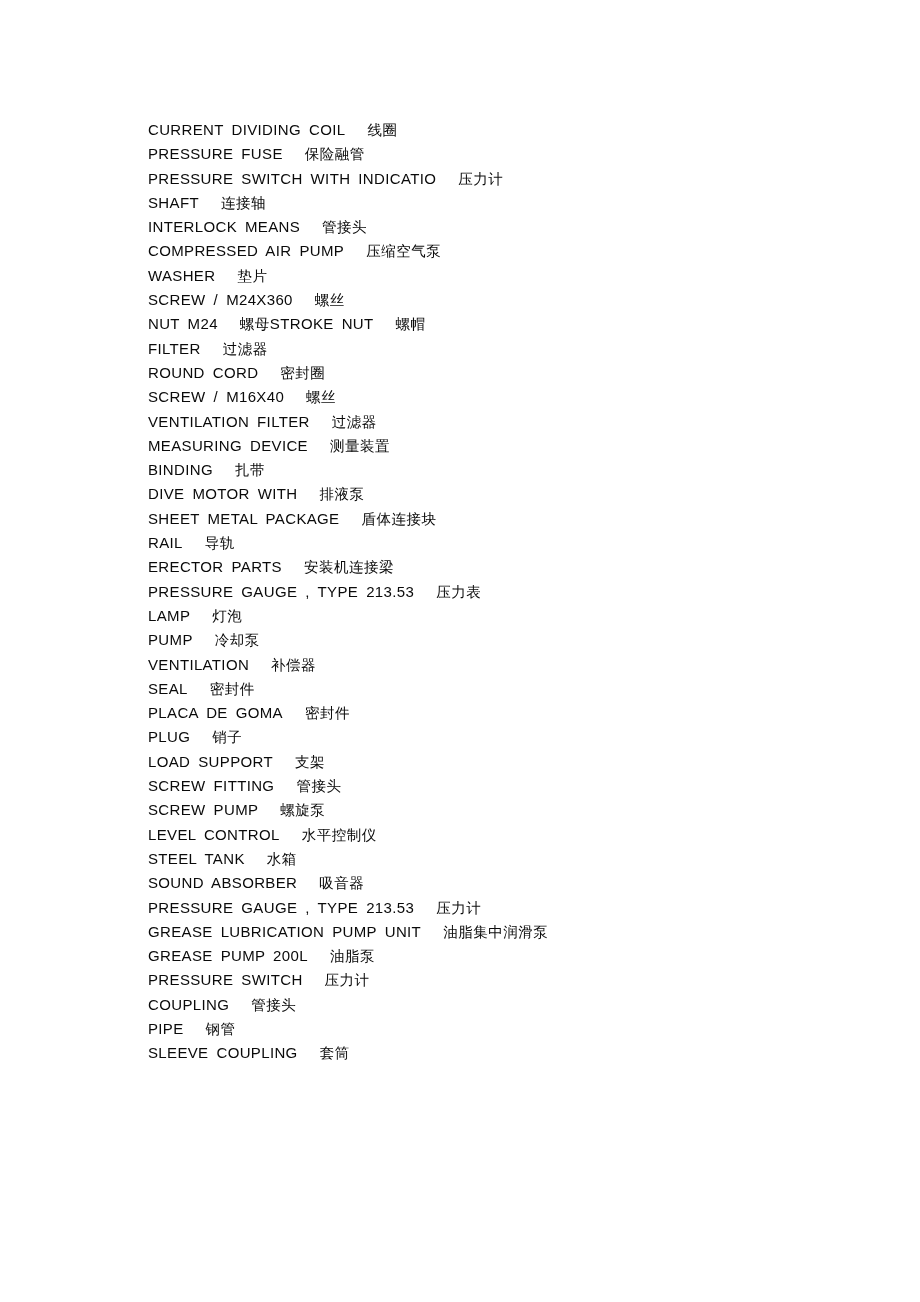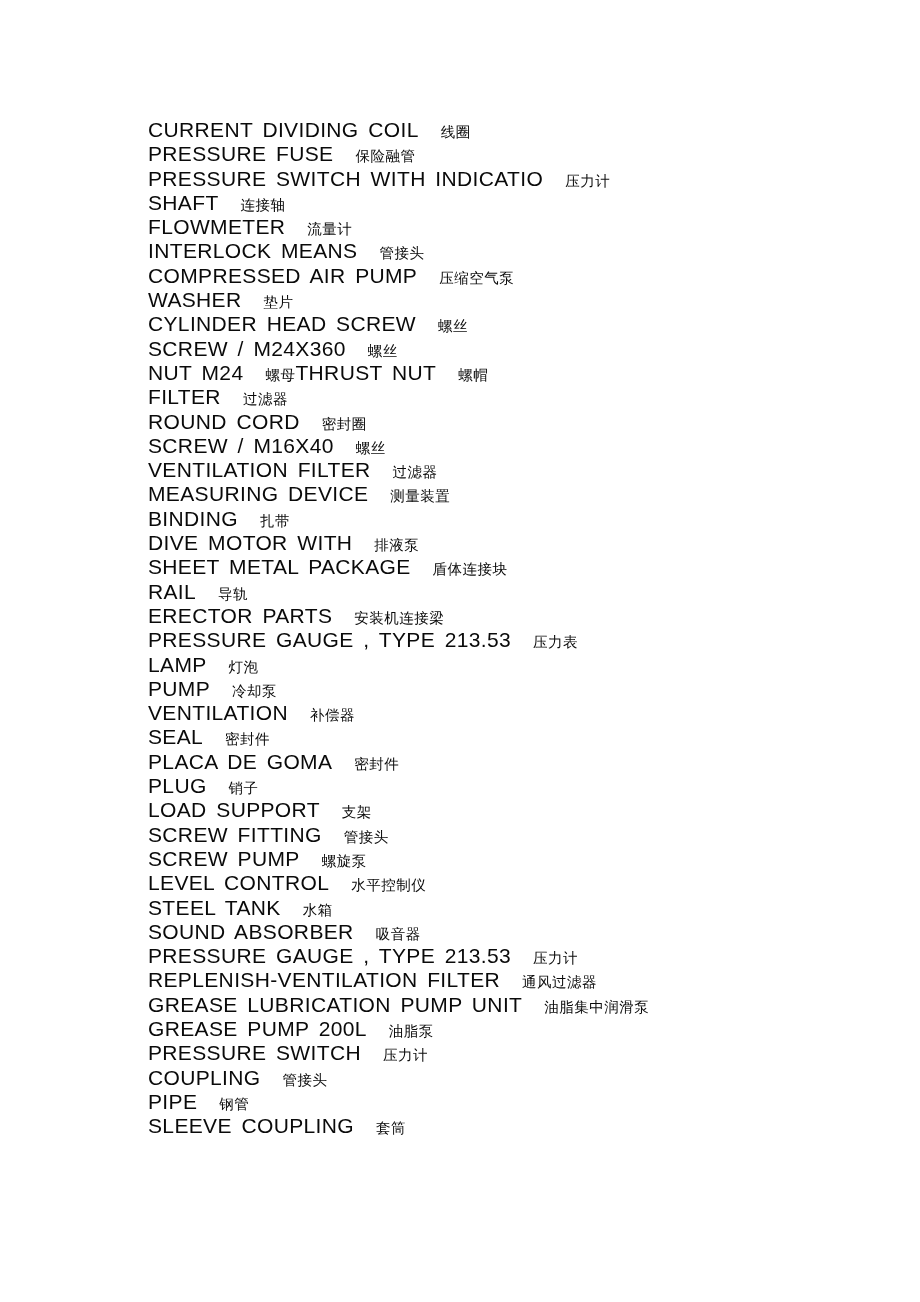--- a/index.html
+++ b/index.html
@@ -27,21 +27,21 @@
   }
   .glossary-row {
     height: 24.3px;
     line-height: 24.3px;
     white-space: nowrap;
     color: #0a0a0a;
     font-size: 15.5px;
   }
   .term-en {
     font-family: "Liberation Sans", "DejaVu Sans", sans-serif;
-    font-size: 21px;
+    font-size: 15px;
     letter-spacing: 0.35px;
     word-spacing: 3.5px;
     color: #0a0a0a;
   }
   .term-zh {
     font-family: "DejaVu Sans", "Liberation Sans", sans-serif;
     font-size: 14.5px;
     letter-spacing: 0.5px;
     color: #0a0a0a;
     margin-left: 22px;
@@ -49,27 +49,25 @@
 </style>
 </head>
 <body>
 
 <div class="page">
   <ul class="glossary-list" id="glossary-list">
       <li class="glossary-row"><span class="term-en">CURRENT DIVIDING COIL</span><span class="term-zh">线圈</span></li>
       <li class="glossary-row"><span class="term-en">PRESSURE FUSE</span><span class="term-zh">保险融管</span></li>
       <li class="glossary-row"><span class="term-en">PRESSURE SWITCH WITH INDICATIO</span><span class="term-zh">压力计</span></li>
       <li class="glossary-row"><span class="term-en">SHAFT</span><span class="term-zh">连接轴</span></li>
-      <li class="glossary-row"><span class="term-en">FLOWMETER</span><span class="term-zh">流量计</span></li>
       <li class="glossary-row"><span class="term-en">INTERLOCK MEANS</span><span class="term-zh">管接头</span></li>
       <li class="glossary-row"><span class="term-en">COMPRESSED AIR PUMP</span><span class="term-zh">压缩空气泵</span></li>
       <li class="glossary-row"><span class="term-en">WASHER</span><span class="term-zh">垫片</span></li>
-      <li class="glossary-row"><span class="term-en">CYLINDER HEAD SCREW</span><span class="term-zh">螺丝</span></li>
       <li class="glossary-row"><span class="term-en">SCREW / M24X360</span><span class="term-zh">螺丝</span></li>
-      <li class="glossary-row"><span class="term-en">NUT M24</span><span class="term-zh">螺母</span><span class="term-en">THRUST NUT</span><span class="term-zh">螺帽</span></li>
+      <li class="glossary-row"><span class="term-en">NUT M24</span><span class="term-zh">螺母</span><span class="term-en">STROKE NUT</span><span class="term-zh">螺帽</span></li>
       <li class="glossary-row"><span class="term-en">FILTER</span><span class="term-zh">过滤器</span></li>
       <li class="glossary-row"><span class="term-en">ROUND CORD</span><span class="term-zh">密封圈</span></li>
       <li class="glossary-row"><span class="term-en">SCREW / M16X40</span><span class="term-zh">螺丝</span></li>
       <li class="glossary-row"><span class="term-en">VENTILATION FILTER</span><span class="term-zh">过滤器</span></li>
       <li class="glossary-row"><span class="term-en">MEASURING DEVICE</span><span class="term-zh">测量装置</span></li>
       <li class="glossary-row"><span class="term-en">BINDING</span><span class="term-zh">扎带</span></li>
       <li class="glossary-row"><span class="term-en">DIVE MOTOR WITH</span><span class="term-zh">排液泵</span></li>
       <li class="glossary-row"><span class="term-en">SHEET METAL PACKAGE</span><span class="term-zh">盾体连接块</span></li>
       <li class="glossary-row"><span class="term-en">RAIL</span><span class="term-zh">导轨</span></li>
       <li class="glossary-row"><span class="term-en">ERECTOR PARTS</span><span class="term-zh">安装机连接梁</span></li>
@@ -80,21 +78,20 @@
       <li class="glossary-row"><span class="term-en">SEAL</span><span class="term-zh">密封件</span></li>
       <li class="glossary-row"><span class="term-en">PLACA DE GOMA</span><span class="term-zh">密封件</span></li>
       <li class="glossary-row"><span class="term-en">PLUG</span><span class="term-zh">销子</span></li>
       <li class="glossary-row"><span class="term-en">LOAD SUPPORT</span><span class="term-zh">支架</span></li>
       <li class="glossary-row"><span class="term-en">SCREW FITTING</span><span class="term-zh">管接头</span></li>
       <li class="glossary-row"><span class="term-en">SCREW PUMP</span><span class="term-zh">螺旋泵</span></li>
       <li class="glossary-row"><span class="term-en">LEVEL CONTROL</span><span class="term-zh">水平控制仪</span></li>
       <li class="glossary-row"><span class="term-en">STEEL TANK</span><span class="term-zh">水箱</span></li>
       <li class="glossary-row"><span class="term-en">SOUND ABSORBER</span><span class="term-zh">吸音器</span></li>
       <li class="glossary-row"><span class="term-en">PRESSURE GAUGE , TYPE 213.53</span><span class="term-zh">压力计</span></li>
-      <li class="glossary-row"><span class="term-en">REPLENISH-VENTILATION FILTER</span><span class="term-zh">通风过滤器</span></li>
       <li class="glossary-row"><span class="term-en">GREASE LUBRICATION PUMP UNIT</span><span class="term-zh">油脂集中润滑泵</span></li>
       <li class="glossary-row"><span class="term-en">GREASE PUMP 200L</span><span class="term-zh">油脂泵</span></li>
       <li class="glossary-row"><span class="term-en">PRESSURE SWITCH</span><span class="term-zh">压力计</span></li>
       <li class="glossary-row"><span class="term-en">COUPLING</span><span class="term-zh">管接头</span></li>
       <li class="glossary-row"><span class="term-en">PIPE</span><span class="term-zh">钢管</span></li>
       <li class="glossary-row"><span class="term-en">SLEEVE COUPLING</span><span class="term-zh">套筒</span></li>
     </ul>
 </div>
 
 </body></html>

